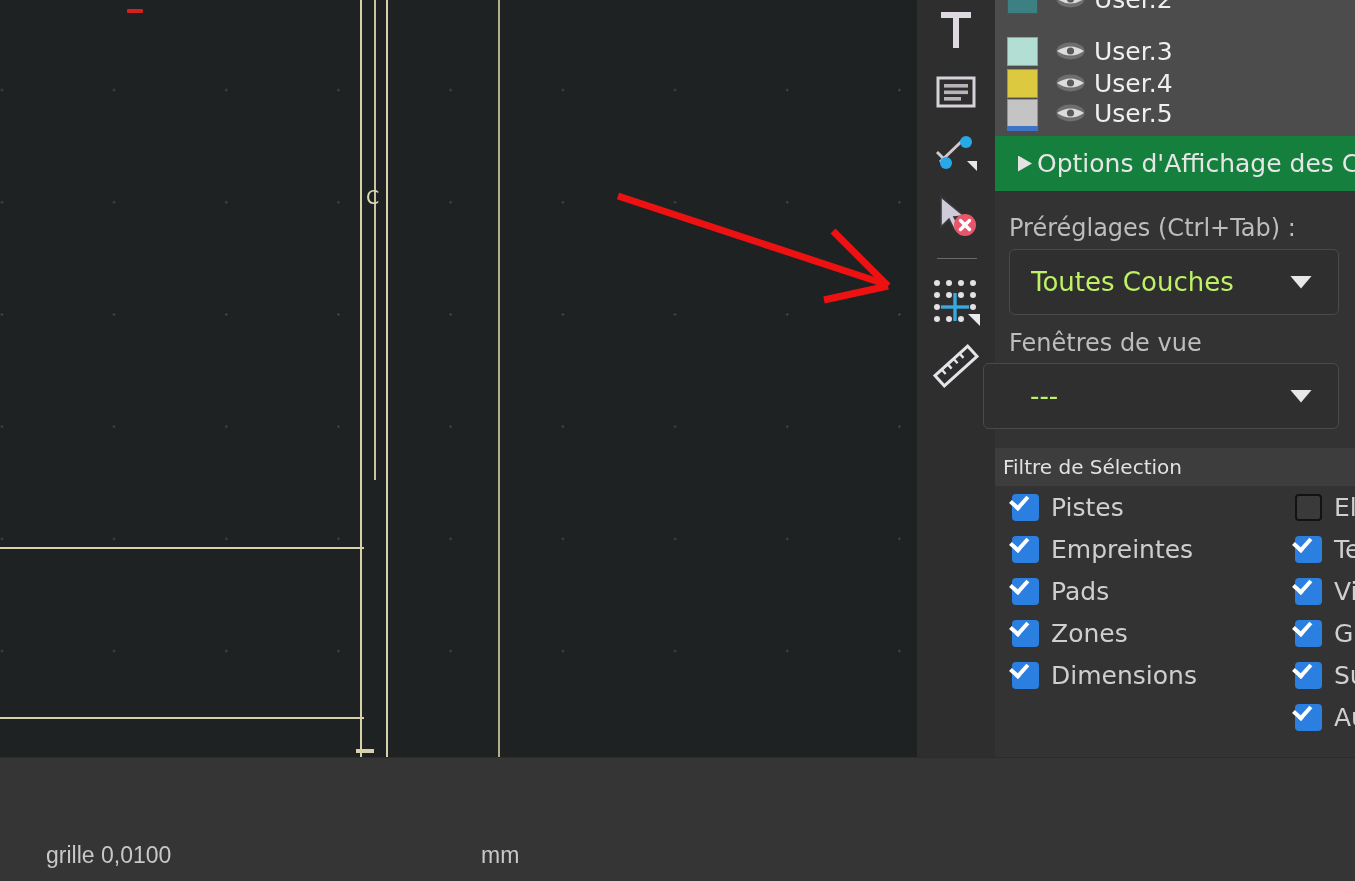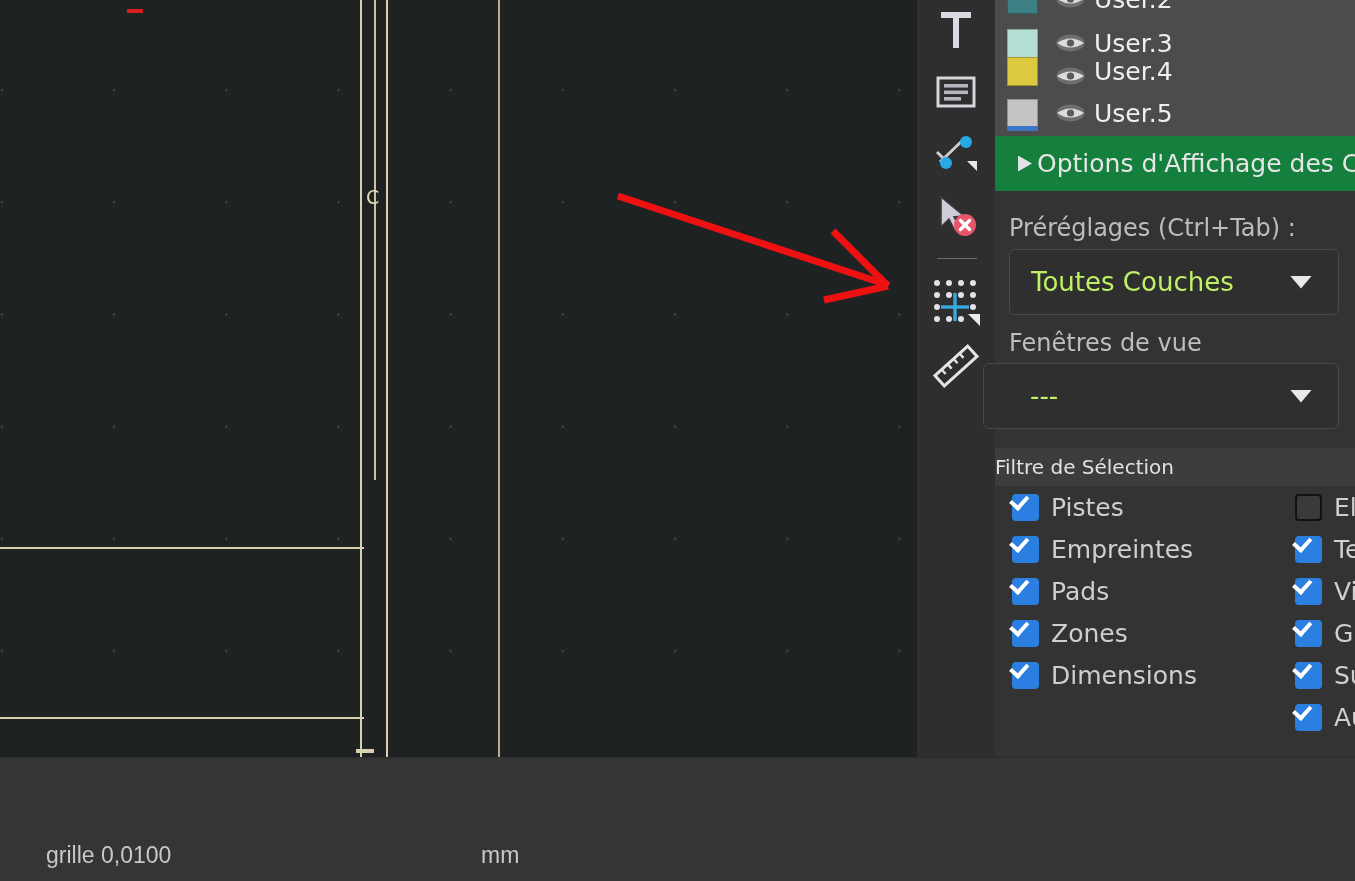--- a/index.html
+++ b/index.html
@@ -121,21 +121,21 @@
   .combo-arrow {
     width: 22px; height: 13px; margin-right: 26px; flex: 0 0 auto;
     background: #e8e8e8; clip-path: polygon(0% 0%, 100% 0%, 50% 100%);
   }
 
   #filter-header {
     position: absolute; left: 0; top: 257px; width: 360px; height: 38px;
     background: #3d3d3d; display: flex; align-items: center;
   }
   #filter-header-label {
-    color: #e2e2e2; font-size: 20px; margin-left: 0; white-space: nowrap;
+    color: #e2e2e2; font-size: 20px; margin-left: 8px; white-space: nowrap;
     font-family: "DejaVu Sans", sans-serif;
   }
   #filter-body { position: absolute; left: 0; top: 295px; width: 360px; height: 271px; }
   .fcol { position: absolute; top: 0; }
   #fcol-left { left: 17px; }
   #fcol-right { left: 300px; }
   .fitem { height: 42px; display: flex; align-items: center; }
   .cbox {
     width: 27px; height: 27px; border-radius: 4px; flex: 0 0 auto;
     position: relative;
@@ -281,33 +281,33 @@
       <span class="layer-eye">
         <svg width="31" height="20" viewBox="0 0 31 20">
           <ellipse cx="15.5" cy="10" rx="14" ry="8.4" fill="#6e6e6e"></ellipse>
           <path d="M2 10 Q15.5 1 29 10 Q15.5 19 2 10 Z" fill="#dcdcdc"></path>
           <circle cx="15.5" cy="10" r="3.6" fill="#5a5a5a"></circle>
         </svg>
       </span>
       <span class="layer-name">User.2</span>
     </div>
 
-    <div class="layer-row" style="top:24px;">
+    <div class="layer-row" style="top:32px;">
       <span class="layer-swatch" style="background:#b3ded3;"></span>
       <span class="layer-eye">
         <svg width="31" height="20" viewBox="0 0 31 20">
           <ellipse cx="15.5" cy="10" rx="14" ry="8.4" fill="#6e6e6e"></ellipse>
           <path d="M2 10 Q15.5 1 29 10 Q15.5 19 2 10 Z" fill="#dcdcdc"></path>
           <circle cx="15.5" cy="10" r="3.6" fill="#5a5a5a"></circle>
         </svg>
       </span>
       <span class="layer-name">User.3</span>
     </div>
 
-    <div class="layer-row" style="top:48px;align-items:flex-end;">
+    <div class="layer-row" style="top:64px;">
       <span class="layer-swatch" style="background:#ddc93f;"></span>
       <span class="layer-eye">
         <svg width="31" height="20" viewBox="0 0 31 20">
           <ellipse cx="15.5" cy="10" rx="14" ry="8.4" fill="#6e6e6e"></ellipse>
           <path d="M2 10 Q15.5 1 29 10 Q15.5 19 2 10 Z" fill="#dcdcdc"></path>
           <circle cx="15.5" cy="10" r="3.6" fill="#5a5a5a"></circle>
         </svg>
       </span>
       <span class="layer-name">User.4</span>
     </div>

